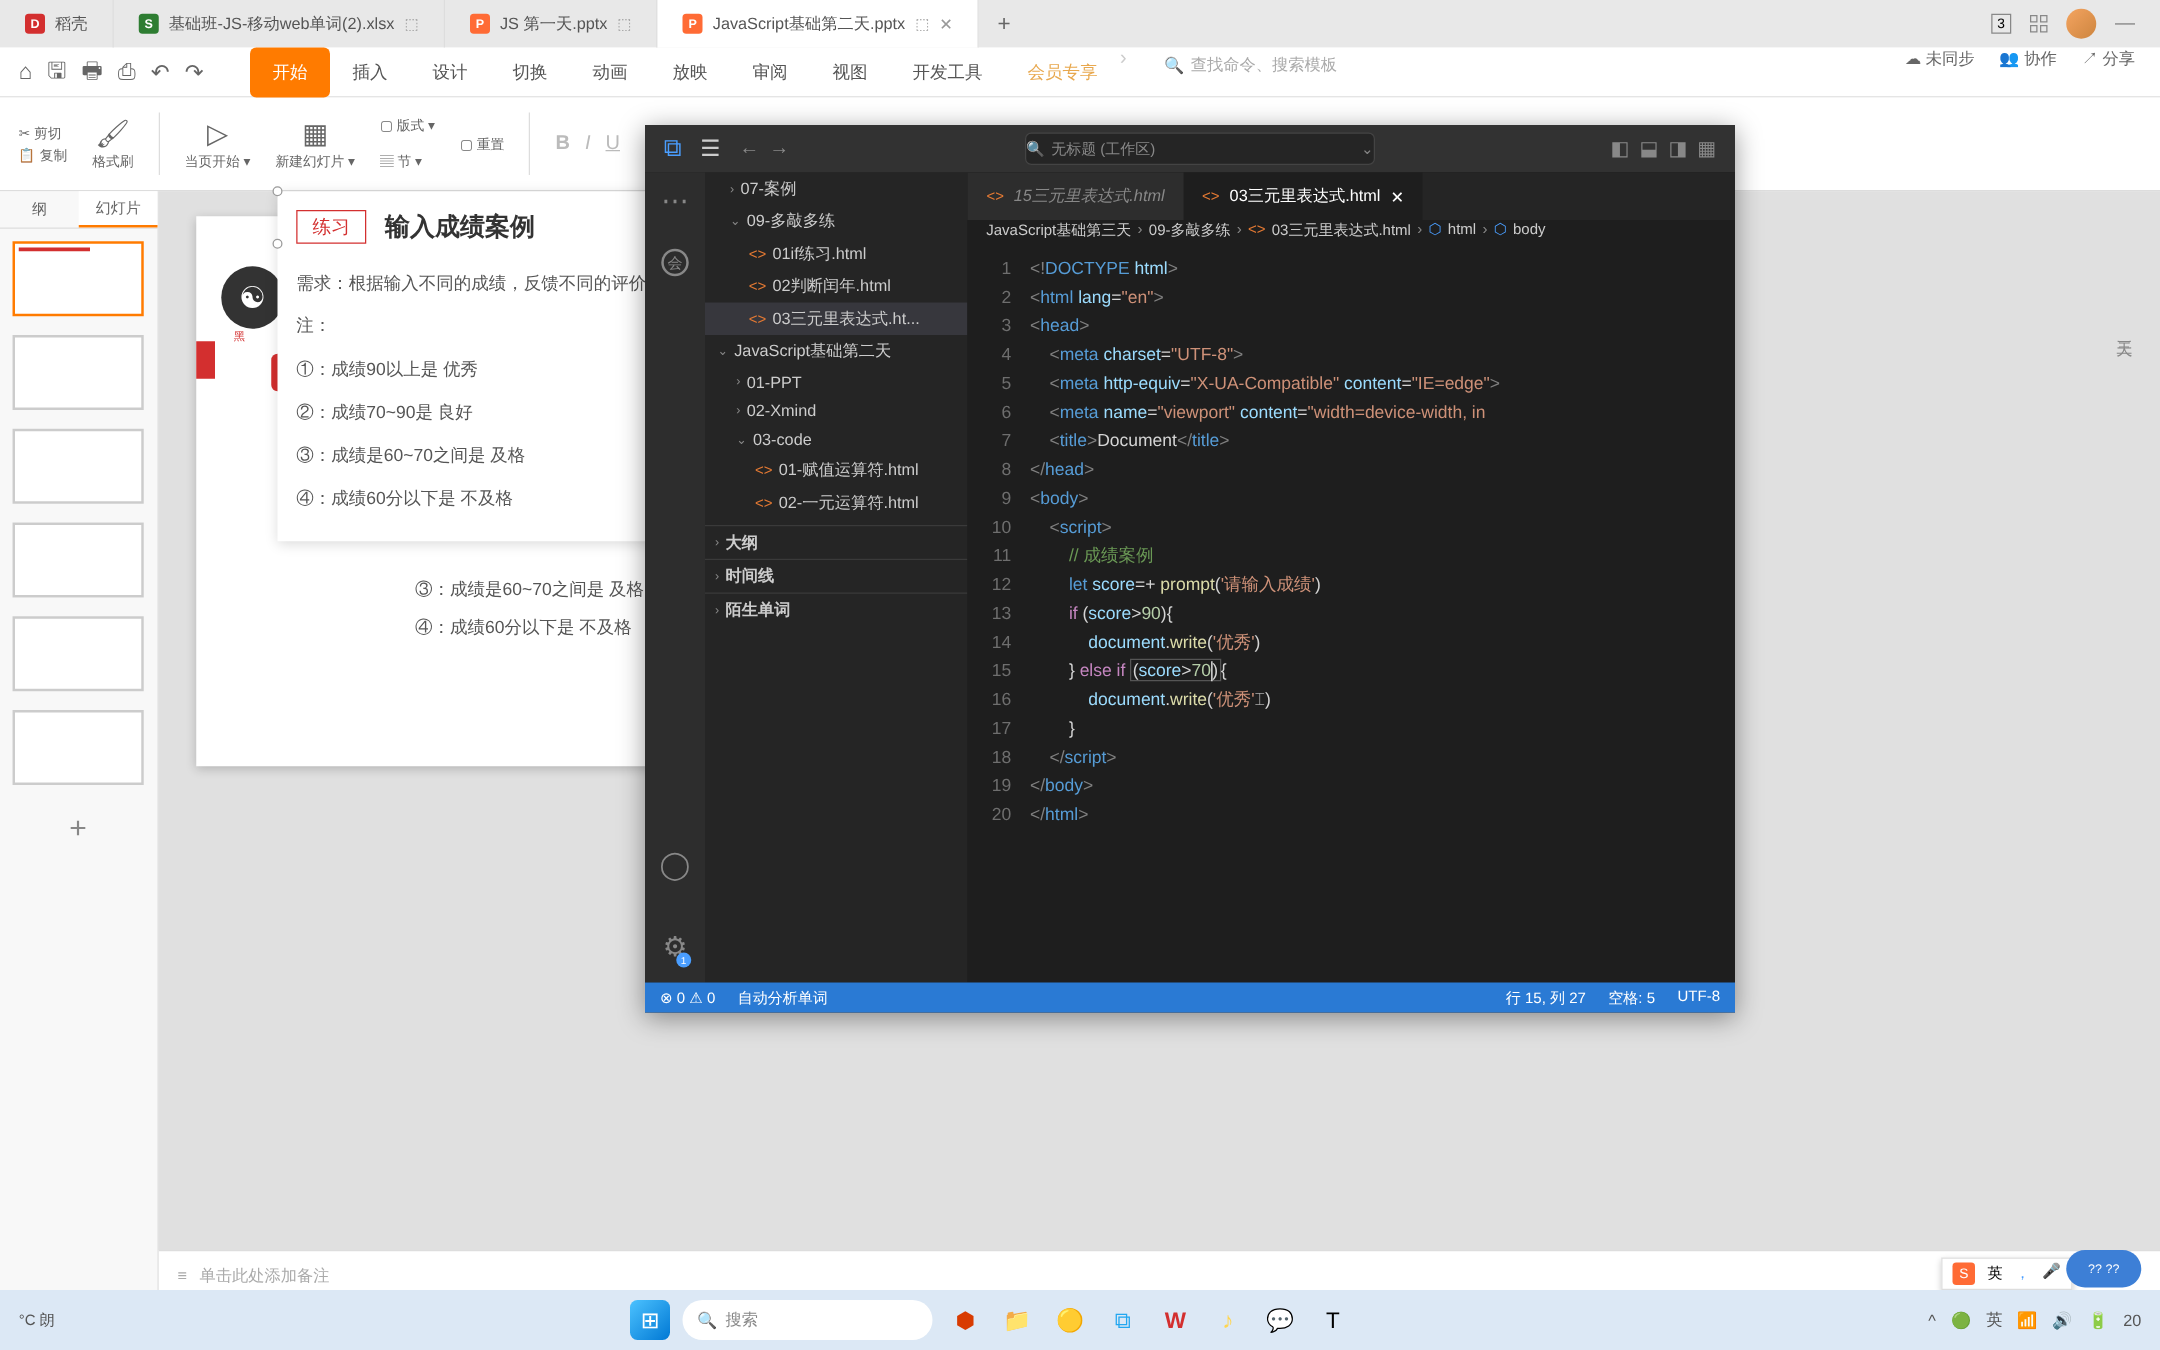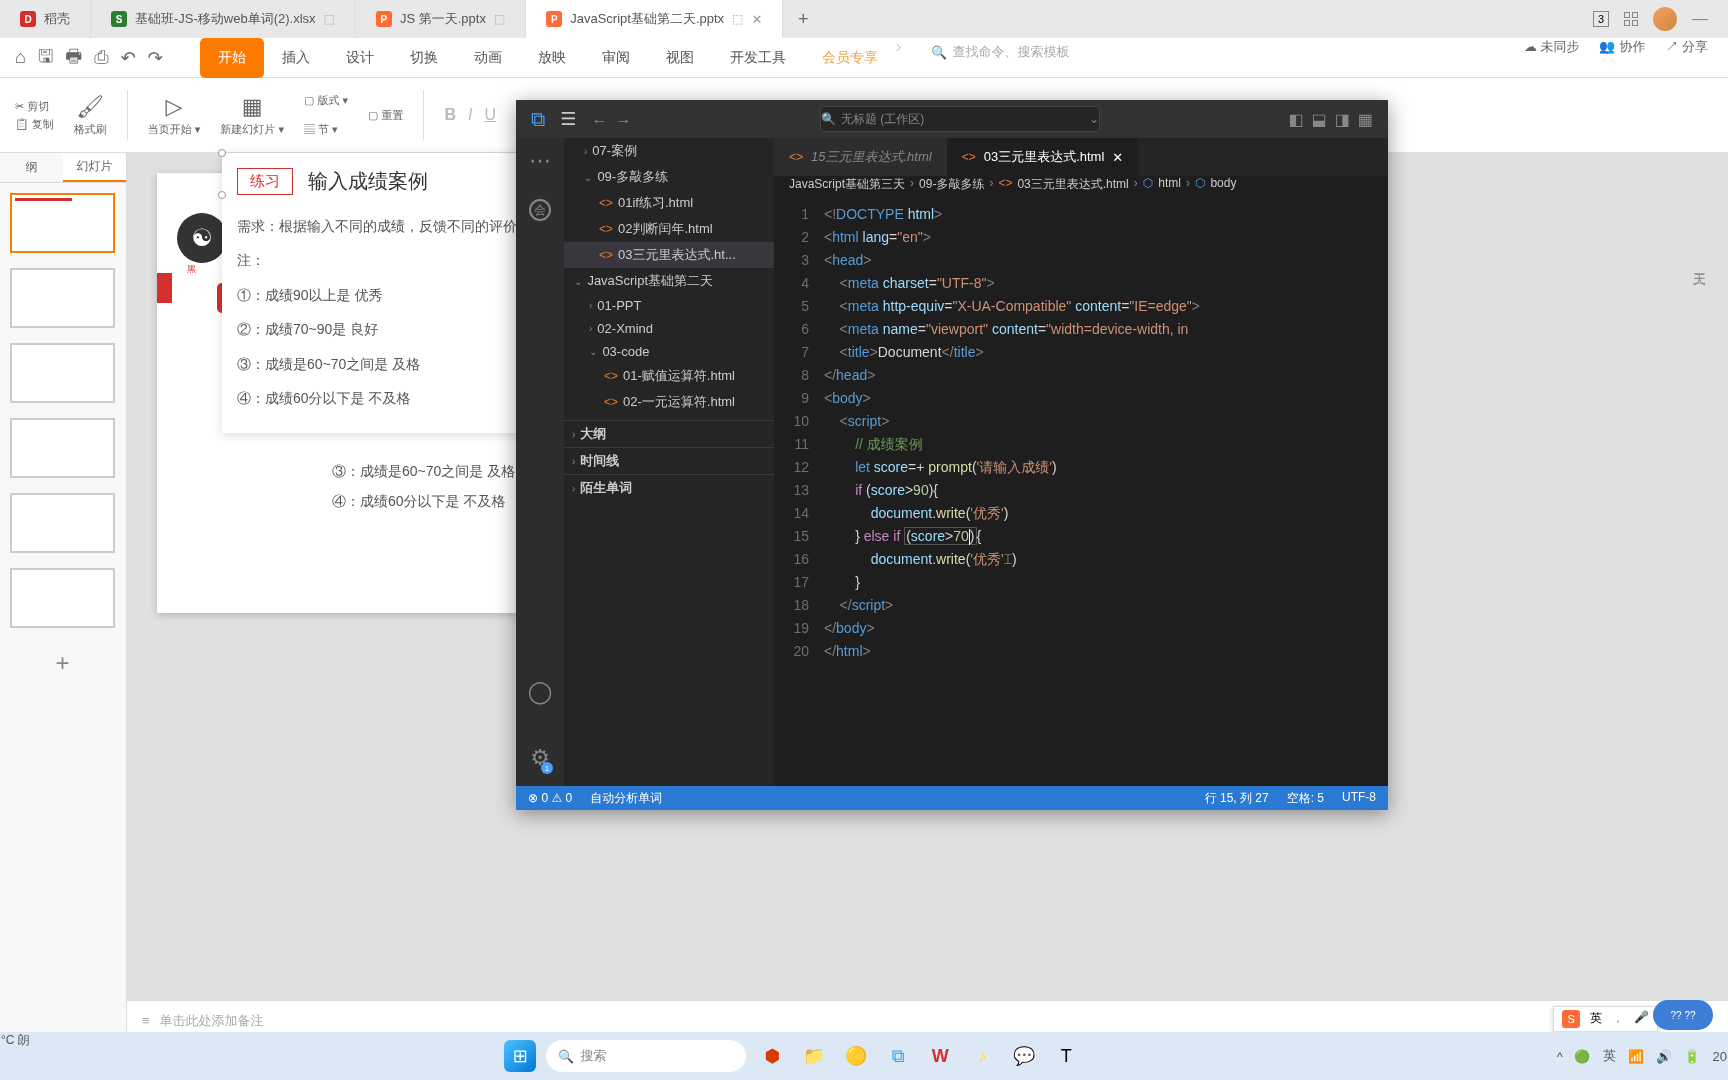--- a/index.html
+++ b/index.html
@@ -38,21 +38,21 @@
 .thumb-add{width:105px;height:40px;display:flex;align-items:center;justify-content:center;font-size:24px;color:#888}
 .slide-area{flex:1;background:#e0e0e0;position:relative;display:flex;flex-direction:column}
 .slide-canvas{flex:1;display:flex;align-items:flex-start;justify-content:flex-start;padding:20px 0 0 30px;position:relative}
 .slide{width:580px;height:440px;background:#fff;box-shadow:0 2px 8px rgba(0,0,0,0.2);position:relative}
 .slide-logo{position:absolute;top:40px;left:20px;width:50px;height:50px;border-radius:50%;background:#333;color:#fff;display:flex;align-items:center;justify-content:center;font-size:24px}
 .slide-red{position:absolute;top:100px;left:0;width:15px;height:30px;background:#d32f2f}
 .slide-badge{position:absolute;top:110px;left:60px;width:30px;height:30px;background:#d32f2f;border-radius:5px;color:#fff;display:flex;align-items:center;justify-content:center}
 .practice-card{position:absolute;top:0;left:95px;width:470px;height:280px;background:#fff;box-shadow:0 2px 10px rgba(0,0,0,0.15);padding:15px}
 .pc-header{display:flex;align-items:center;gap:15px;margin-bottom:20px}
 .pc-tag{border:1px solid #d32f2f;color:#d32f2f;padding:3px 12px;font-size:15px}
-.pc-title{font-size:20px;font-weight:normal;color:#333}
+.pc-title{font-size:20px;font-weight:bold;color:#333}
 .pc-line{font-size:14px;color:#555;margin-bottom:12px;line-height:1.6}
 .clock-icon{position:absolute;top:15px;right:20px;color:#bbb;font-size:24px}
 .handle{position:absolute;width:8px;height:8px;border:1px solid #999;background:#fff;border-radius:50%}
 .slide-below{position:absolute;top:290px;left:175px;font-size:14px;color:#555}
 .slide-below div{margin-bottom:12px}
 .notes{height:40px;background:#fff;border-top:1px solid #ddd;display:flex;align-items:center;padding:0 15px;color:#aaa;font-size:13px;gap:10px}
 .status{height:30px;background:#f8f8f8;border-top:1px solid #ddd;display:flex;align-items:center;padding:0 15px;font-size:12px;color:#666;gap:20px}
 .vscode{position:absolute;top:100px;left:516px;width:872px;height:710px;background:#1e1e1e;display:flex;flex-direction:column;box-shadow:0 4px 20px rgba(0,0,0,0.4)}
 .vs-title{height:38px;background:#323232;display:flex;align-items:center;padding:0 15px;gap:15px}
 .vs-logo{color:#4a9eff;font-size:20px}
@@ -74,21 +74,21 @@
 .vs-tab.active{background:#1e1e1e;color:#fff}
 .vs-tab.italic{font-style:italic}
 .vs-crumb{height:25px;padding:0 15px;display:flex;align-items:flex-start;gap:5px;font-size:12px;color:#888}
 .vs-crumb .cr{color:#ccc}
 .vs-code{flex:1;display:flex;font-family:Consolas,monospace;font-size:14px}
 .vs-gutter{width:50px;text-align:right;padding-right:15px;color:#6e6e6e;line-height:23px;padding-top:2px}
 .vs-lines{flex:1;line-height:23px;padding-top:2px;white-space:pre}
 .t-gray{color:#808080}.t-blue{color:#569cd6}.t-lblue{color:#9cdcfe}.t-str{color:#ce9178}.t-white{color:#d4d4d4}.t-green{color:#6a9955}.t-kw{color:#c586c0}.t-fn{color:#dcdcaa}.t-num{color:#b5cea8}.t-text{color:#d4d4d4}
 .vs-status{height:24px;background:#2a7ad4;display:flex;align-items:center;padding:0 12px;font-size:12px;color:#fff;gap:18px}
 .vs-status .right{margin-left:auto;display:flex;gap:18px}
-.taskbar{position:absolute;bottom:0;left:0;right:0;height:48px;background:#dce8f5;display:flex;padding:0 1px;gap:8px}
+.taskbar{position:absolute;bottom:0;left:0;right:0;height:48px;background:#dce8f5;display:flex;align-items:center;padding:0 15px;gap:8px}
 .tb-weather{font-size:12px;color:#555}
 .tb-center{margin:0 auto;display:flex;align-items:center;gap:10px}
 .tb-search{width:200px;height:32px;background:#fff;border-radius:16px;display:flex;align-items:center;padding:0 12px;color:#888;font-size:13px;gap:6px}
 .tb-app{width:32px;height:32px;border-radius:6px;display:flex;align-items:center;justify-content:center;font-size:18px}
 .tb-tray{display:flex;gap:12px;align-items:center;font-size:13px;color:#555}
 .ime{position:absolute;bottom:48px;right:70px;background:#fff;border:1px solid #ddd;padding:3px 8px;font-size:12px;display:flex;gap:10px;box-shadow:0 2px 5px rgba(0,0,0,0.2)}
 .ime .sg{width:18px;height:18px;background:#ff6b35;color:#fff;border-radius:3px;display:flex;align-items:center;justify-content:center;font-size:11px}
 .clock-widget{position:absolute;bottom:50px;right:15px;width:60px;height:30px;background:#3d7fd6;border-radius:15px;color:#fff;font-size:10px;display:flex;align-items:center;justify-content:center}
 .caret{display:inline-block;width:1px;height:16px;background:#fff;vertical-align:middle}
 </style>

